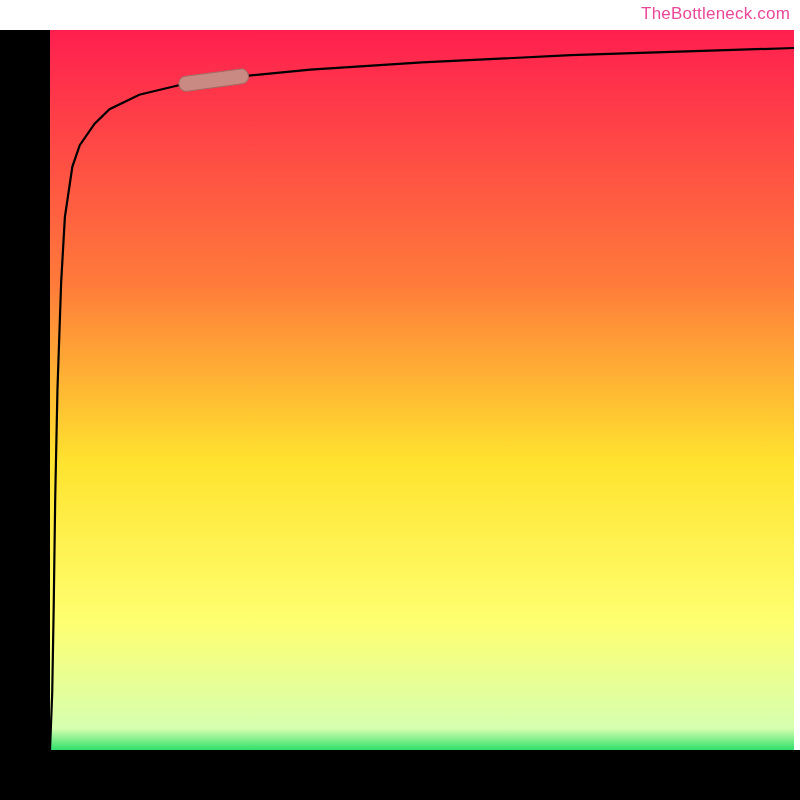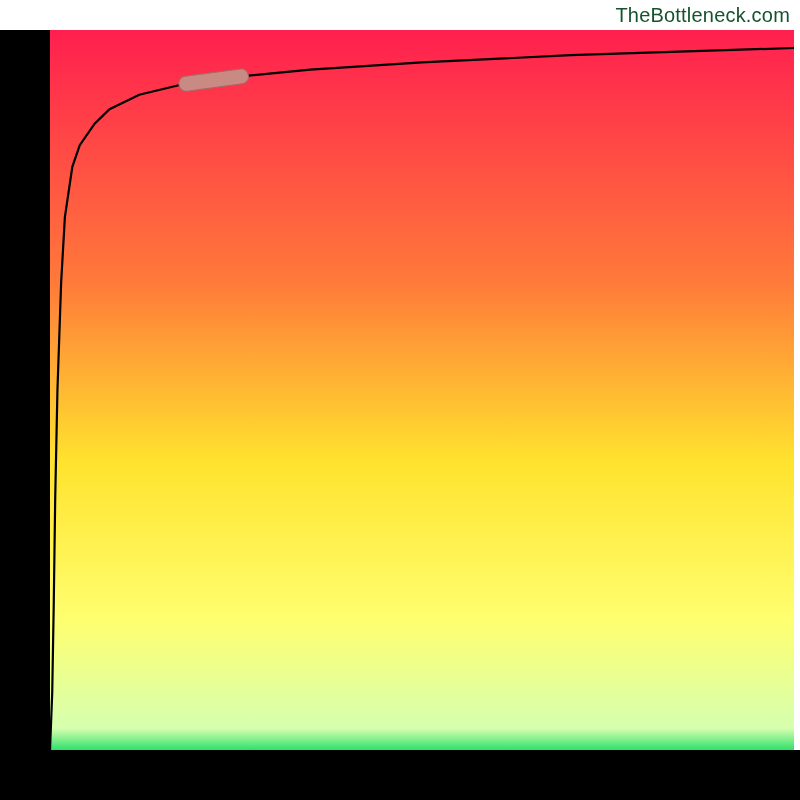--- a/index.html
+++ b/index.html
@@ -13,22 +13,22 @@
   .wrap {
     position: relative;
     width: 800px;
     height: 800px;
   }
   .watermark {
     position: absolute;
     top: 4px;
     right: 10px;
     font-family: Arial, Helvetica, sans-serif;
-    font-size: 20px;
-    color: #14532d;
+    font-size: 17px;
+    color: #ec4899;
     letter-spacing: 0.2px;
     z-index: 50;
   }
   .plot {
     position: absolute;
     left: 0;
     top: 0;
     width: 800px;
     height: 800px;
   }

